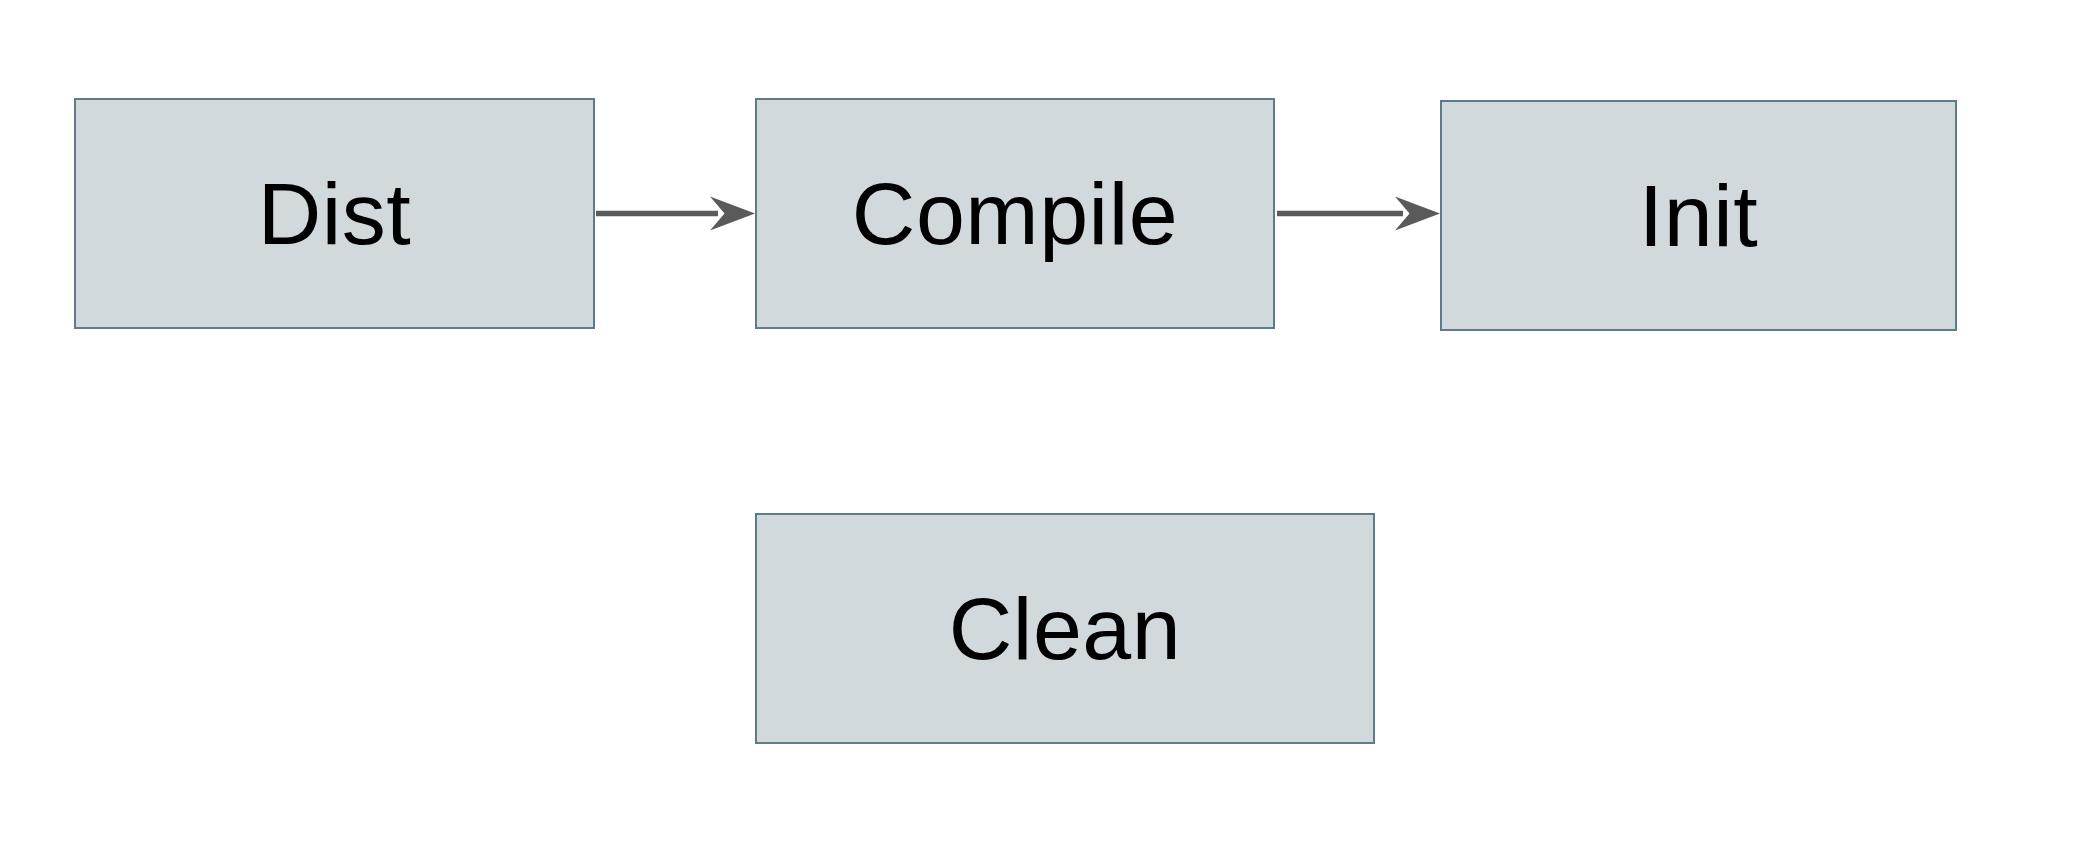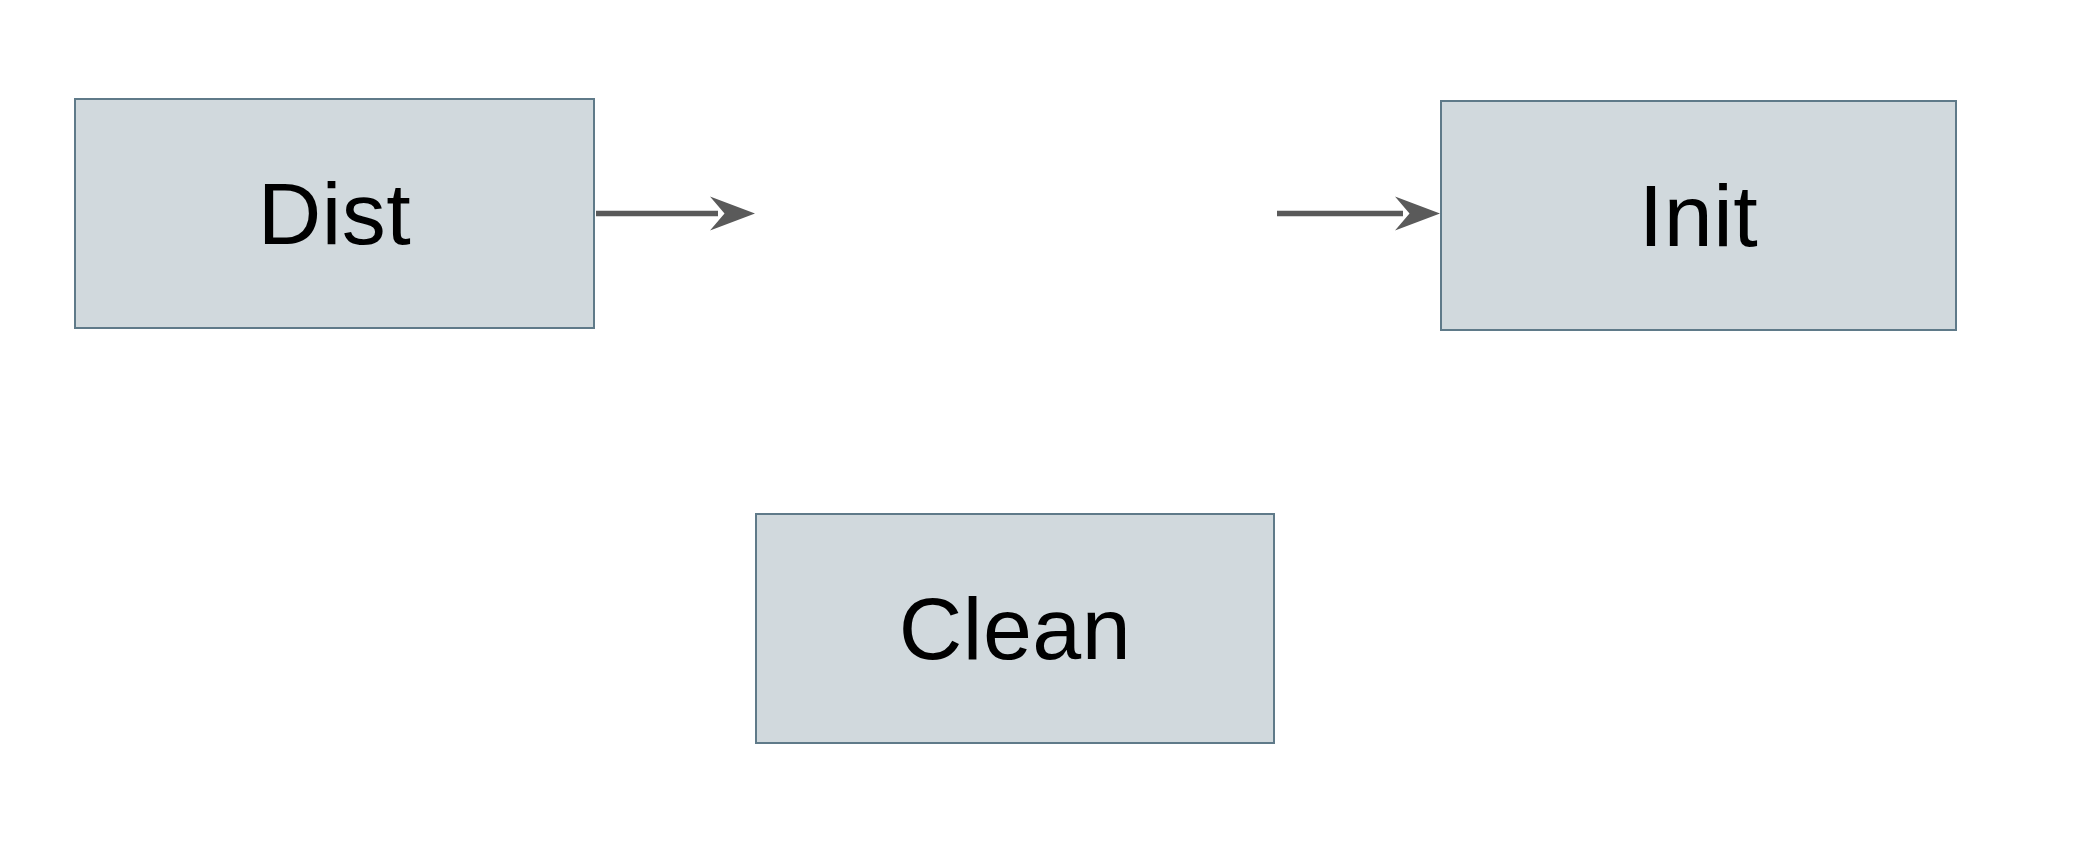--- a/index.html
+++ b/index.html
@@ -25,21 +25,21 @@
     justify-content: center;
     color: var(--text-color, #000000);
     font-size: 88px;
     line-height: 1;
     letter-spacing: 0.5px;
     white-space: nowrap;
   }
   .node-dist    { left: 74px;   top: 98px;  width: 521px; height: 231px; }
   .node-compile { left: 755px;  top: 98px;  width: 520px; height: 231px; }
   .node-init    { left: 1440px; top: 100px;  width: 517px; height: 231px; }
-  .node-clean   { left: 755px;  top: 513px; width: 520px; height: 231px; }
+  .node-clean   { left: 755px;  top: 513px; width: 620px; height: 231px; }
   .edges-layer {
     position: absolute;
     left: 0; top: 0;
     width: 2078px;
     height: 848px;
     pointer-events: none;
   }
   .edges-layer line { stroke: var(--arrow-color, #5a5a5a); stroke-width: 5.5px; }
   .edges-layer path { fill: var(--arrow-color, #5a5a5a); stroke: none; }
 </style>
@@ -58,20 +58,23 @@
     <g>
       <line x1="1277" y1="213.5" x2="1403" y2="213.5"></line>
       <path d="M 1440 213.5 L 1395 196.5 L 1409.5 213.5 L 1395 230.5 Z"></path>
     </g>
   </svg>
 
   <div class="node node-dist">
     <span>Dist</span>
   </div>
 
+  <div class="node node-compile">
+    <span>Compile</span>
+  </div>
 
   <div class="node node-init">
     <span>Init</span>
   </div>
 
   <div class="node node-clean">
     <span>Clean</span>
   </div>
 
 </div>

